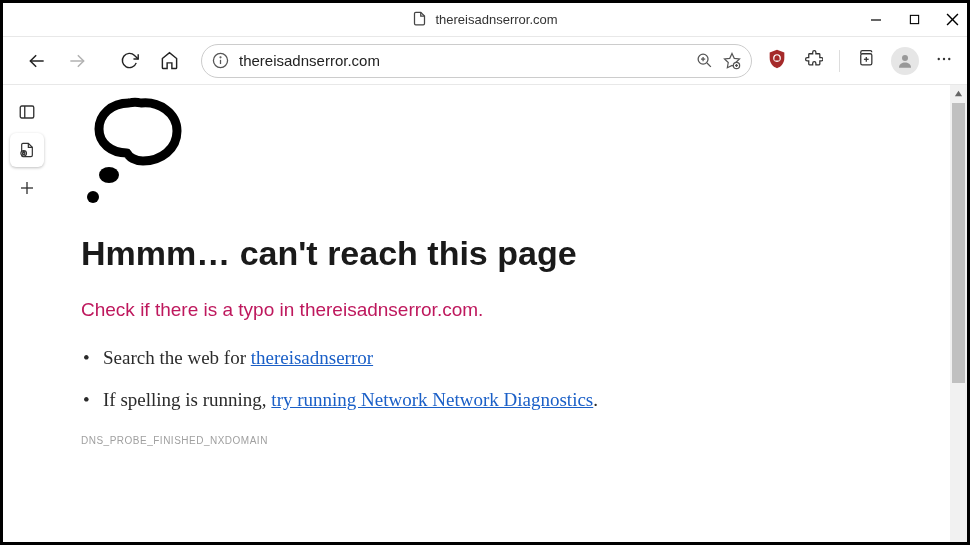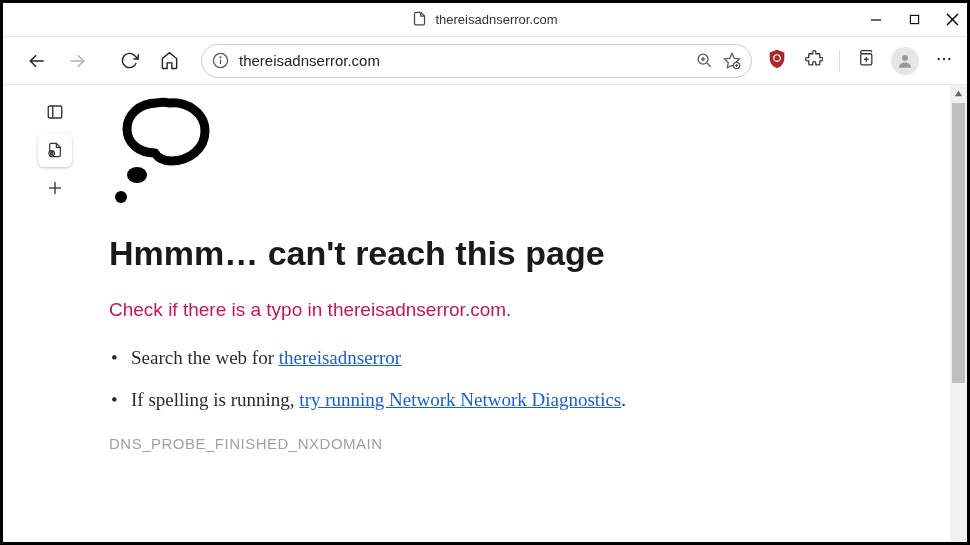--- a/index.html
+++ b/index.html
@@ -89,21 +89,20 @@
     .profile-circle {
       width: 28px; height: 28px; border-radius: 50%;
       background: #e6e6e6; display: flex; align-items: center; justify-content: center;
     }
 
     
     .main {
       display: flex;
       height: calc(100% - 34px - 48px);
       position: relative;
-      margin-left: 28px;
     }
     .sidebar {
       width: 48px;
       display: flex;
       flex-direction: column;
       align-items: center;
       padding-top: 10px;
       gap: 4px;
     }
     .sidebar-btn {
@@ -155,21 +154,21 @@
       left: -20px;
       color: #2b2b2b;
     }
     .link {
       color: #1a5fc7;
       text-decoration: underline;
       cursor: pointer;
     }
 
     .error-code {
-      font-size: 15px;
+      font-size: 10px;
       color: #a0a0a0;
       letter-spacing: 0.5px;
       margin-top: 24px;
     }
 
     
     .scrollbar-track {
       position: absolute;
       right: 0;
       top: 0;

